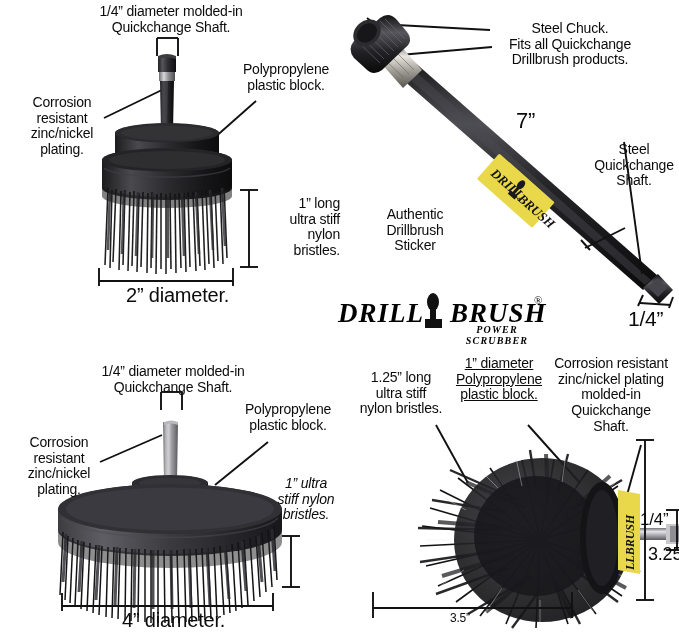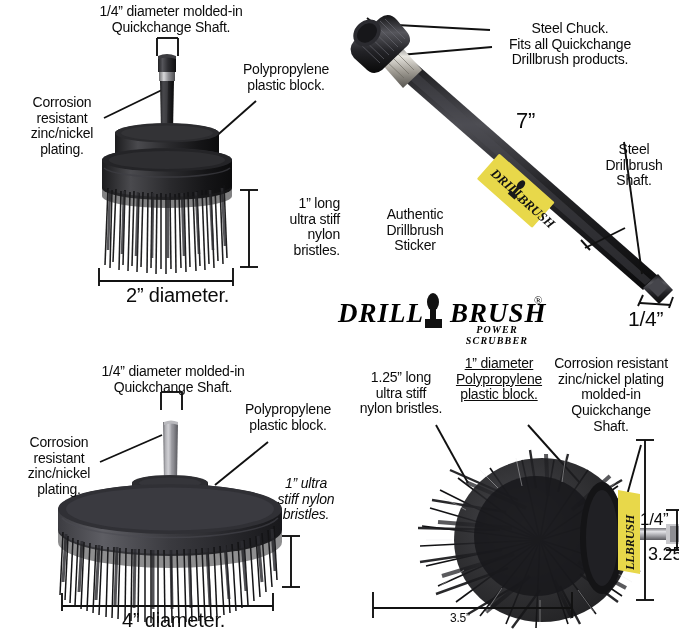--- a/index.html
+++ b/index.html
@@ -302,21 +302,21 @@
 
     <div class="lbl" style="left:140px;top:21px;width:180px;">Steel Chuck.
 Fits all Quickchange
 Drillbrush products.</div>
 
     <div class="lbl" style="left:30px;top:207px;width:90px;">Authentic
 Drillbrush
 Sticker</div>
 
     <div class="lbl" style="left:248px;top:142px;width:92px;">Steel
-Drillbrush
+Quickchange
 Shaft.</div>
 
     <div class="dim" style="left:176px;top:108px;font-size:22px;">7”</div>
 
     <div class="dim" style="left:288px;top:307px;font-size:21px;">1/4”</div>
   </div>
 
   <div id="logo">
     <span class="logo-text" style="left:0;top:6px;">DRILL</span>
     <svg width="34" height="40" style="left:78px;top:0;">

